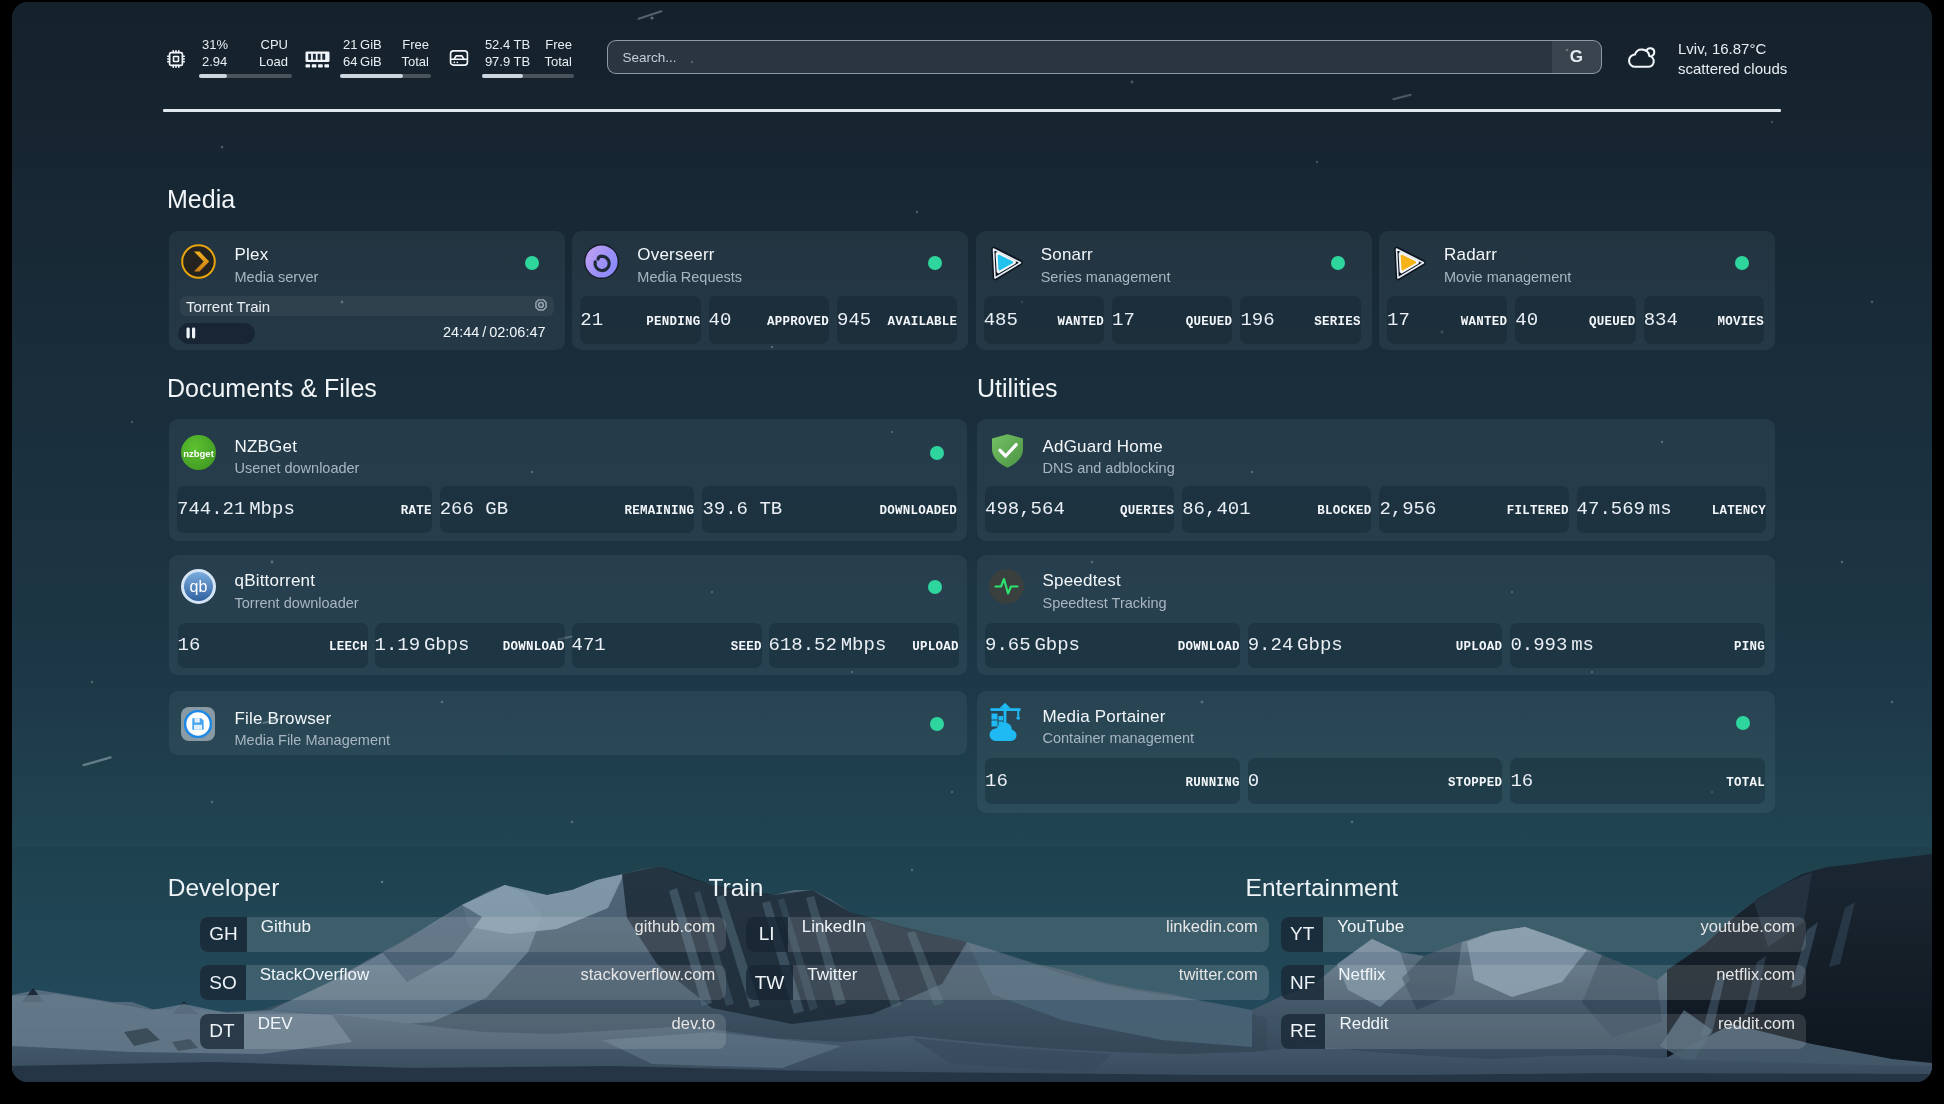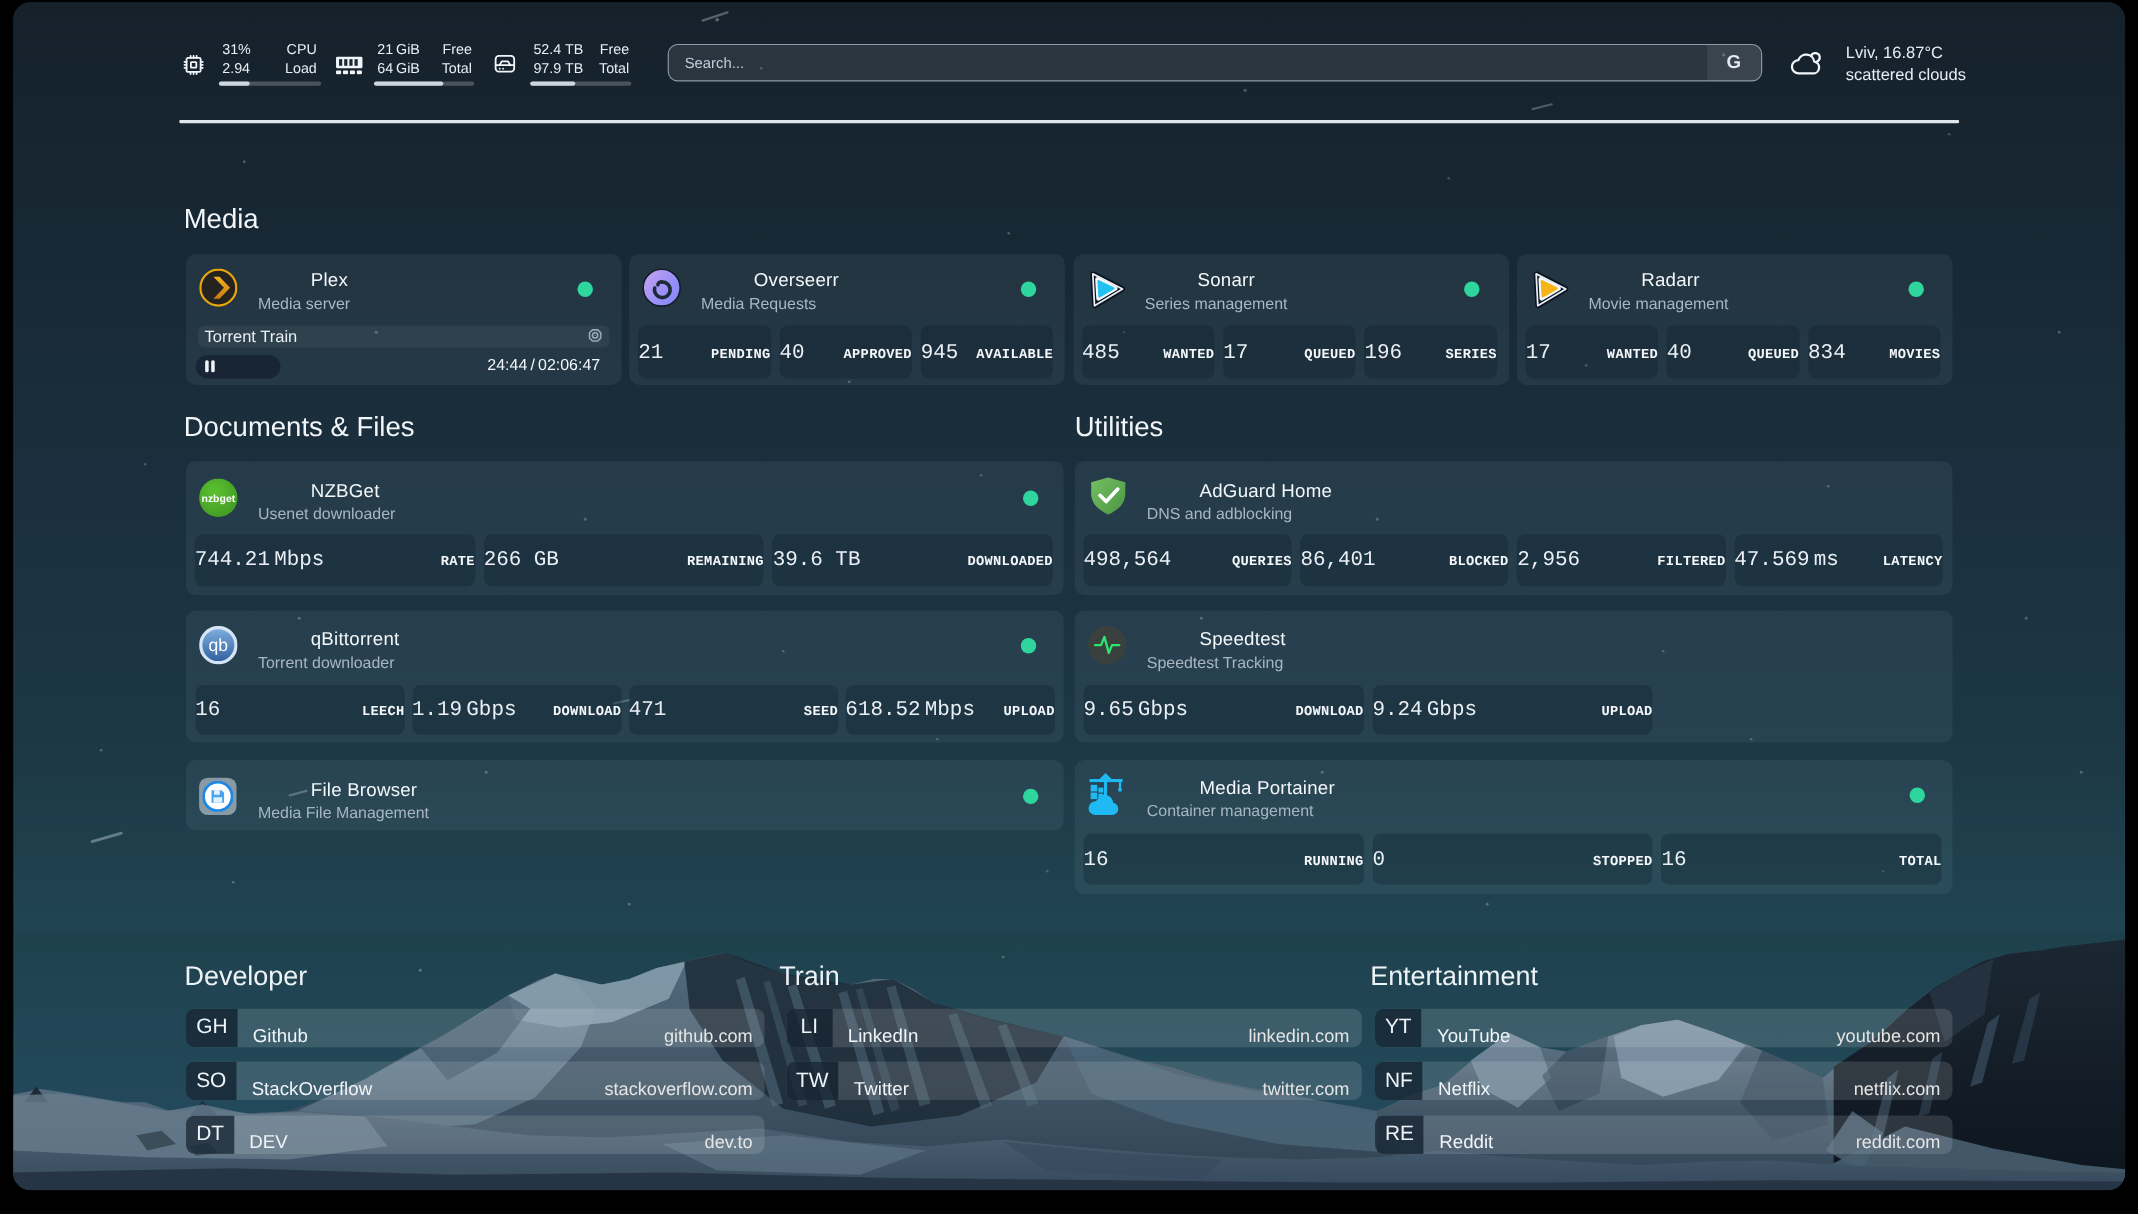--- a/index.html
+++ b/index.html
@@ -3,30 +3,30 @@
 <meta charset="utf-8">
 <style>
   * { margin:0; padding:0; box-sizing:border-box; }
   html,body { width:1944px; height:1104px; background:#000; overflow:hidden; }
   body { font-family:"Liberation Sans", sans-serif; }
   .screen { position:absolute; left:12px; top:2px; width:1920px; height:1080px;
             border-radius:16px; overflow:hidden; background:#16222d; }
   .abs { position:absolute; }
   .card { position:absolute; background:rgba(215,240,248,0.062); border-radius:9px; }
   .dot { position:absolute; width:14px; height:14px; border-radius:50%; background:#2ed69e; }
-  .svc-title { font-size:17px; color:#f3f7fa; letter-spacing:0.2px;margin-left:48px; }
+  .svc-title { font-size:17px; color:#f3f7fa; letter-spacing:0.2px; }
   .svc-sub { font-size:14.5px; color:#a8b6c2; margin-top:3.5px; }
   .stat { position:absolute; background:rgba(8,24,37,0.28); border-radius:7px;
           display:flex; flex-direction:row; align-items:center; justify-content:space-between;font-family:Liberation Mono, monospace; }
   .stat .n { font-size:19px; color:#e9eff4; }
   .stat .l { font-size:12.5px; font-weight:700; color:#f4f7fa; letter-spacing:0.25px; margin-top:4px; }
   .shead { position:absolute; font-size:25px; color:#f2f6f9; }
   .bhead { position:absolute; font-size:24.5px; color:#eef3f7; }
   .bm { position:absolute; height:35px; border-radius:8px; background:rgba(255,255,255,0.13);
-        display:flex; align-items:flex-end; overflow:hidden; }
+        display:flex; align-items:flex-start; overflow:hidden;margin-left:31px; }
   .bm-abbr { height:35px; background:rgba(12,26,40,0.70); display:flex; align-items:center;
              justify-content:center; padding:0 9px; font-size:19px; color:#eef3f8; min-width:42px; }
   .bm-name { margin-left:14px; font-size:17px; color:#f0f5f9; }
   .bm-dom { margin-left:auto; margin-right:11px; font-size:16.5px; color:#e5e5e5; }
   .tt { position:absolute; font-size:13px; line-height:17px; color:#e8eef3; }
   .tt.r { text-align:right; }
   .pbar { position:absolute; height:4px; border-radius:2px; background:rgba(255,255,255,0.22); }
   .pbar i { display:block; height:4px; border-radius:2px; background:#ccd6de; }
 </style>
 </head>
@@ -439,20 +439,24 @@
       <div class="svc-sub">Speedtest Tracking</div>
     </div>
   <div class="stat" style="left:973px;top:620.5px;width:254.7px;height:45px">
       <div class="n">9.65 Gbps</div>
       <div class="l">DOWNLOAD</div>
     </div>
   <div class="stat" style="left:1235.7px;top:620.5px;width:254.7px;height:45px">
       <div class="n">9.24 Gbps</div>
       <div class="l">UPLOAD</div>
     </div>
+  <div class="stat" style="left:1498.4px;top:620.5px;width:254.7px;height:45px">
+      <div class="n">0.993 ms</div>
+      <div class="l">PING</div>
+    </div>
 
   <div class="card" style="left:965px;top:689px;width:798px;height:122px"></div>
   <svg class="abs" style="left:977px;top:700px" width="33" height="41" viewBox="0 0 33 41" fill="#1fb9f3">
     <rect x="14.6" y="5" width="2.8" height="27"></rect>
     <polygon points="16,0.8 21.5,6.2 10.5,6.2"></polygon>
     <rect x="1.5" y="6.2" width="30" height="2.8"></rect>
     <rect x="28.2" y="9" width="2" height="5.5"></rect>
     <circle cx="29.2" cy="16" r="1.8"></circle>
     <rect x="2.5" y="11.5" width="6" height="6"></rect>
       <rect x="2.5" y="18.5" width="6" height="6"></rect>

